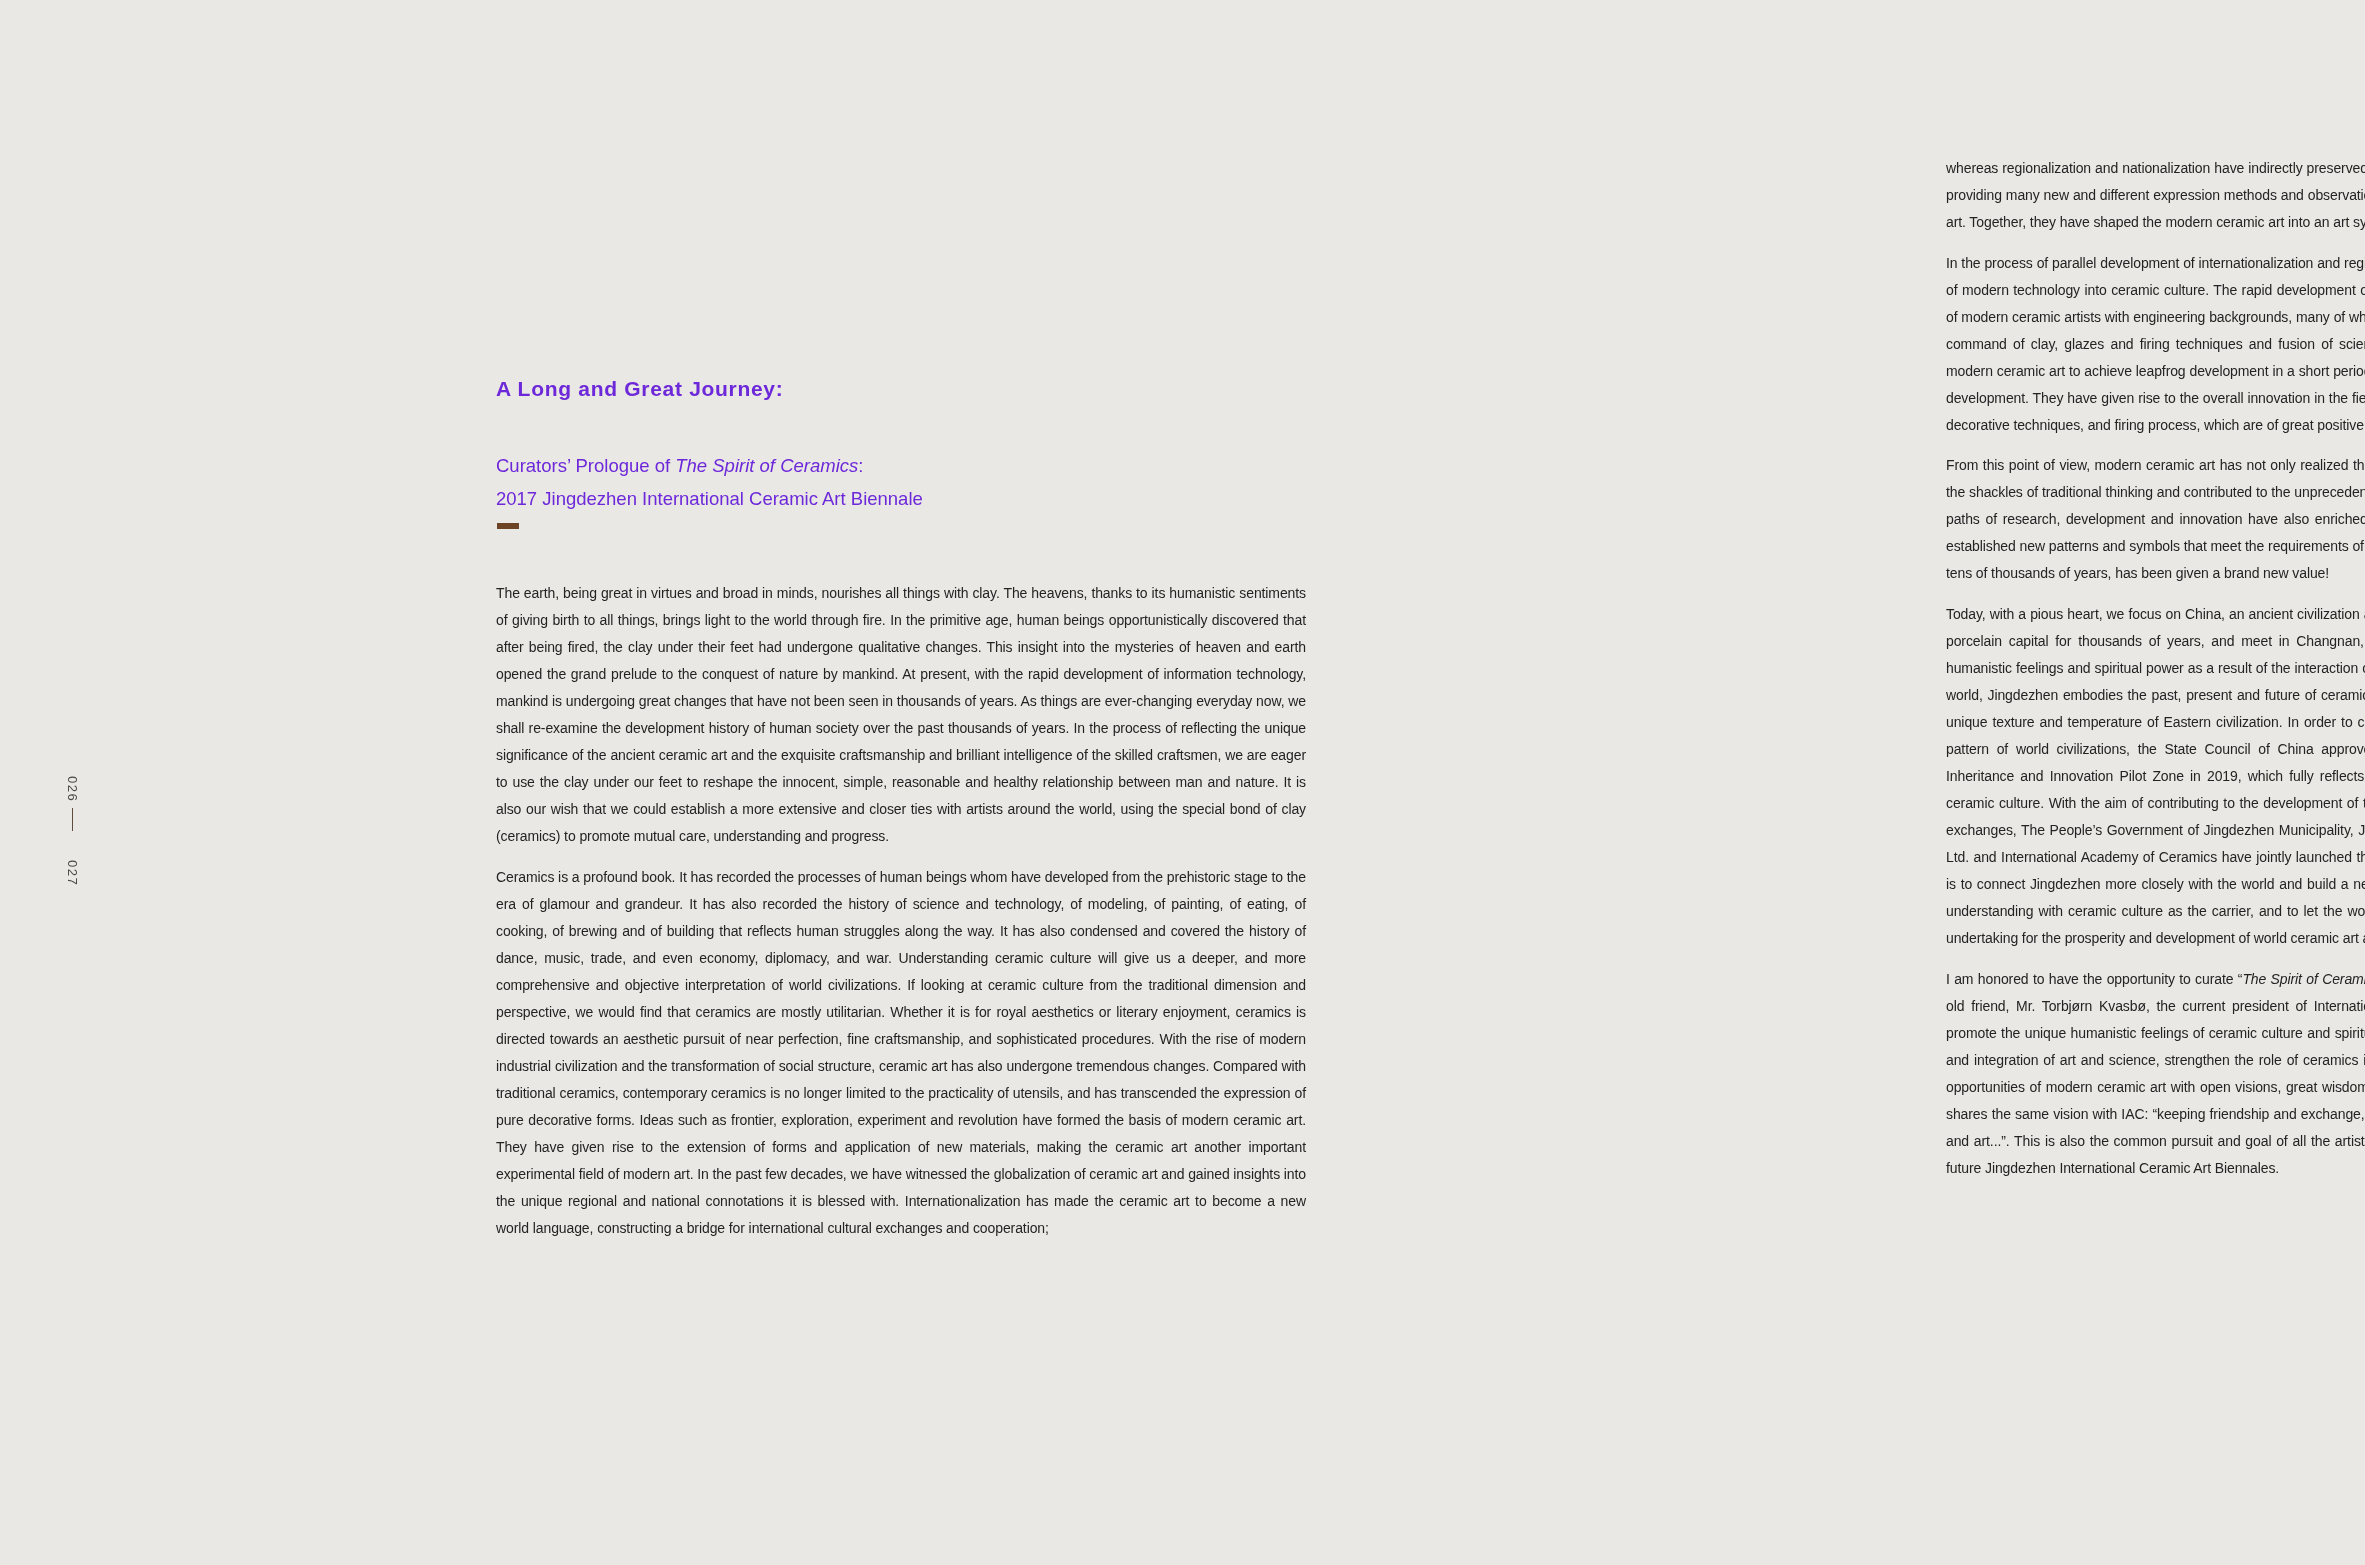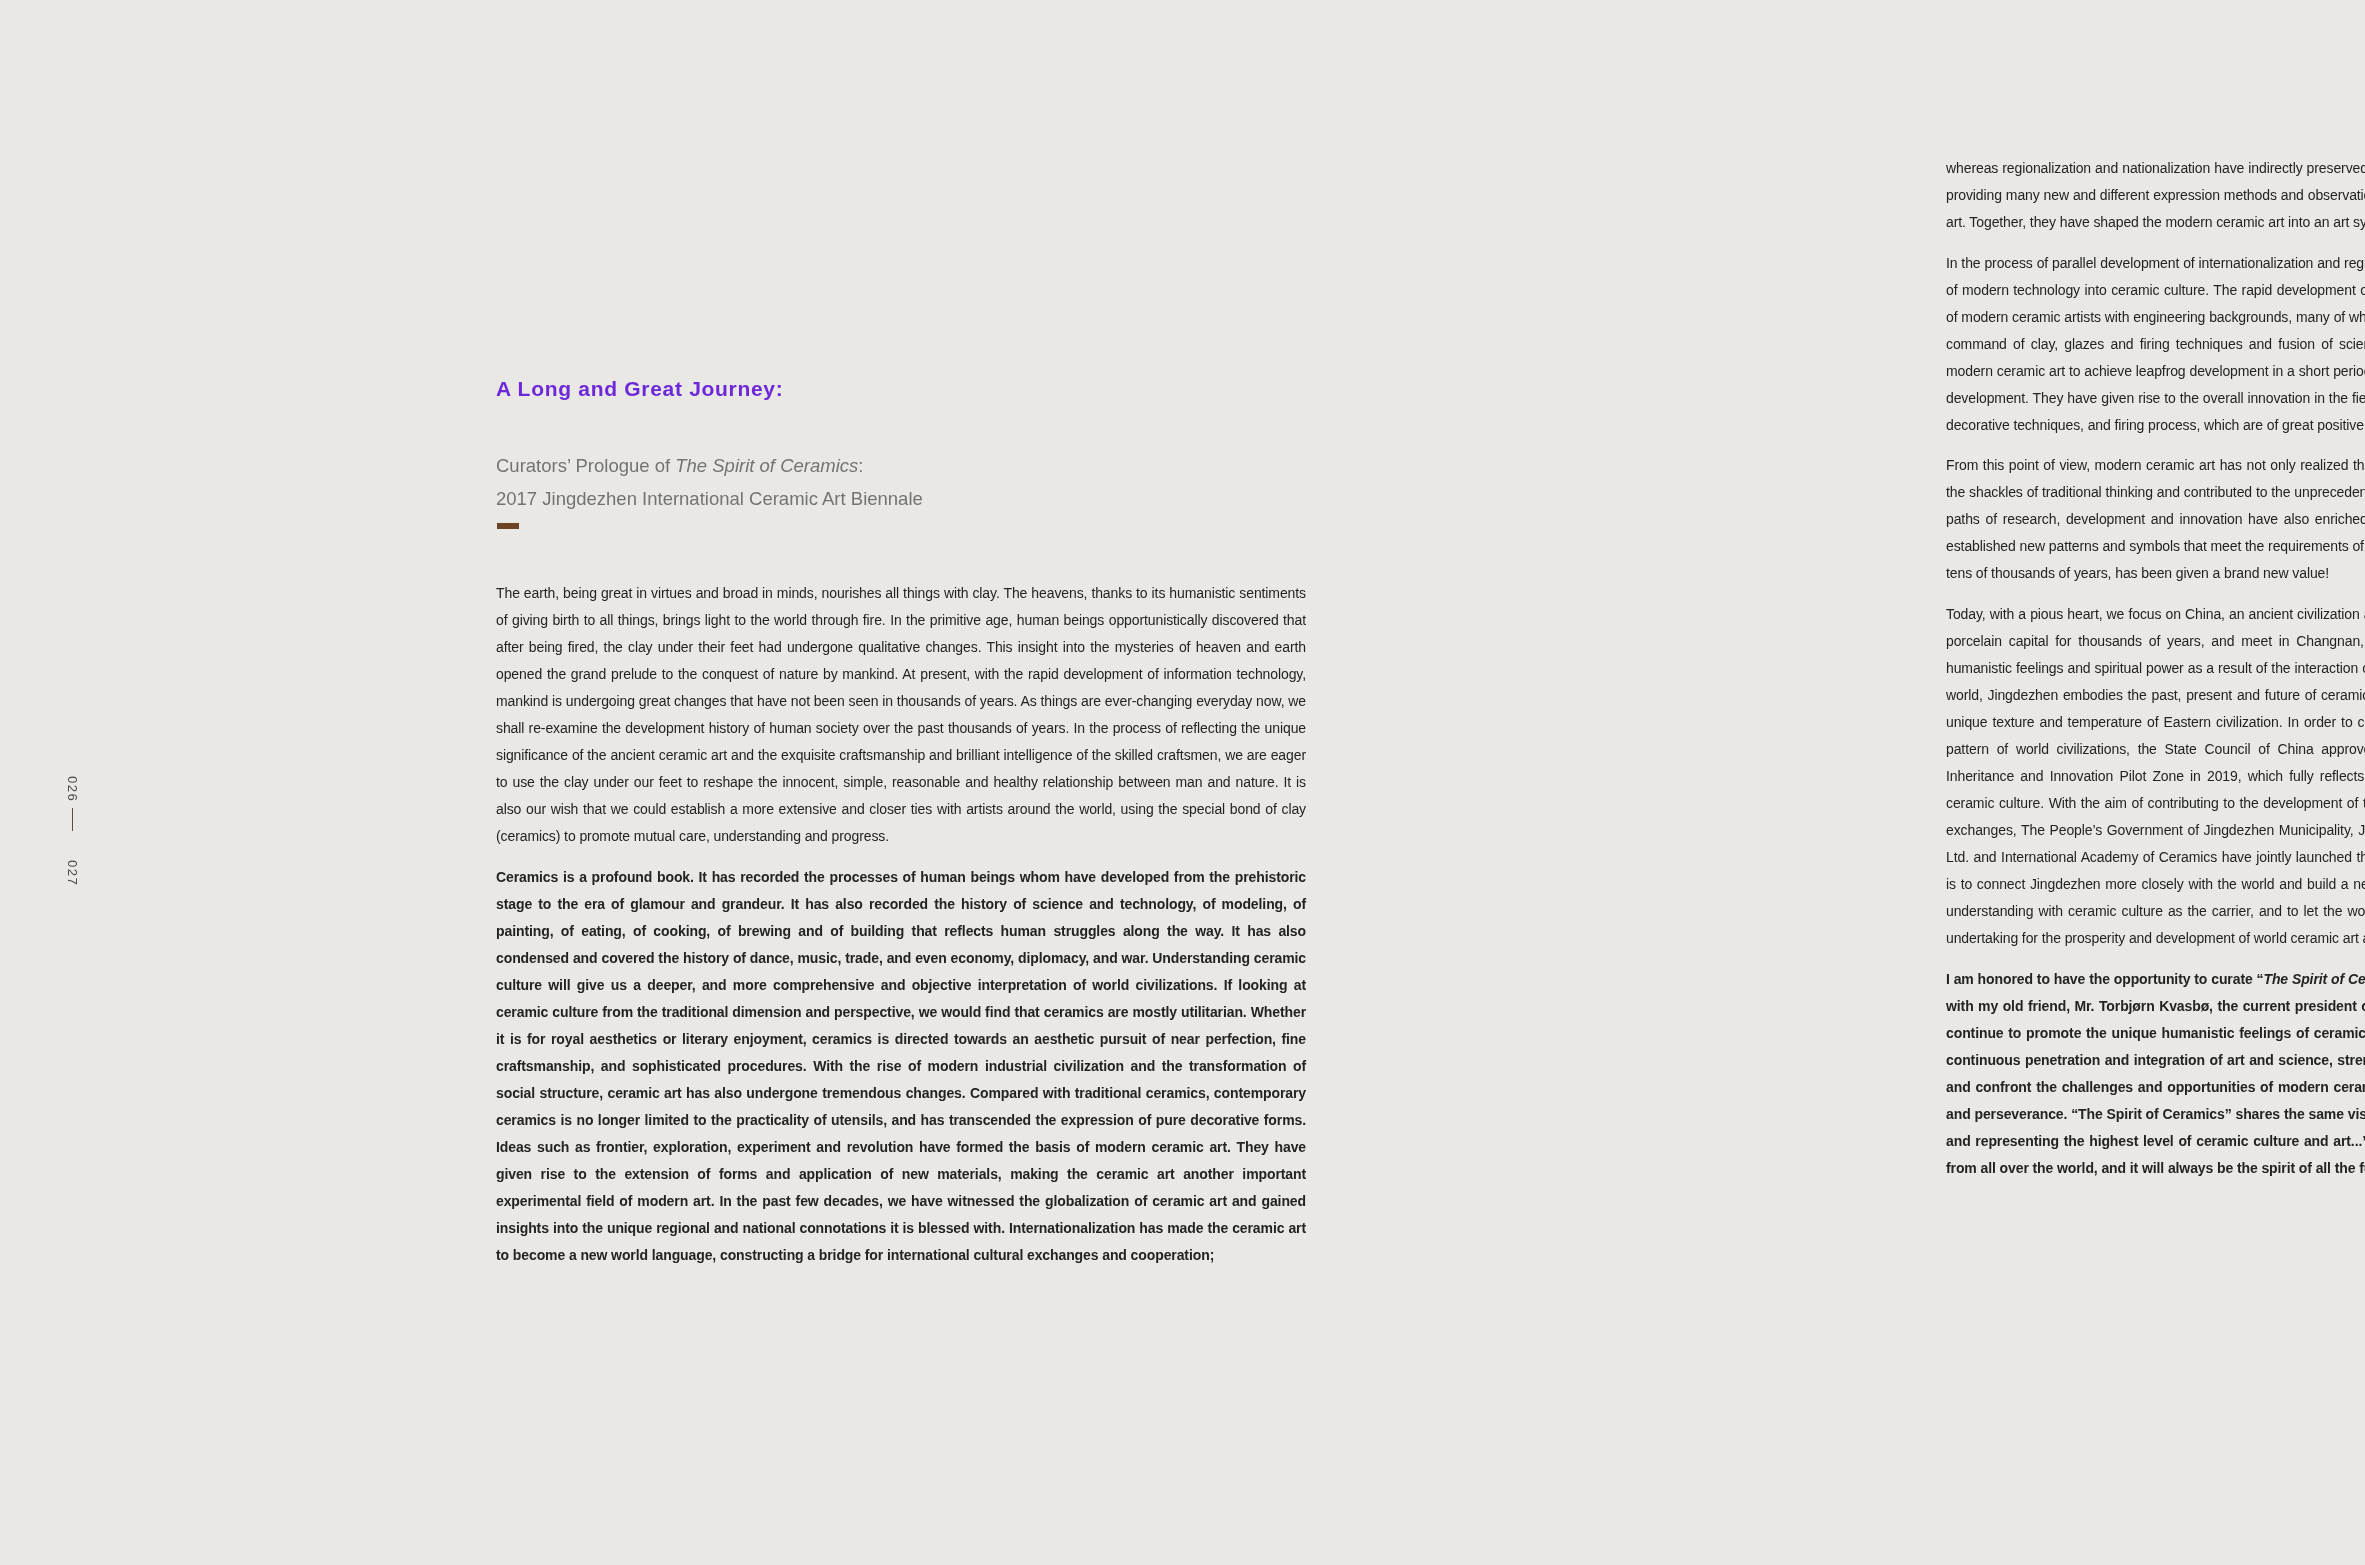--- a/index.html
+++ b/index.html
@@ -53,21 +53,21 @@
     color: #6d28d9;
   }
   .subtitle {
     position: absolute;
     left: 496px;
     top: 449px;
     margin: 0;
     font-size: 18.5px;
     font-weight: 400;
     line-height: 33px;
-    color: #737373;
+    color: #6d28d9;
   }
   .title-dash {
     position: absolute;
     left: 497px;
     top: 523px;
     width: 22px;
     height: 5.7px;
     background: #6d4325;
   }
 
@@ -88,21 +88,20 @@
   }
   .body-para {
     margin: 0 0 13.7px 0;
     font-size: 14px;
     line-height: 27px;
     letter-spacing: -0.1px;
     color: #232323;
   }
   .body-para:last-child {
     margin-bottom: 9px;
-    font-weight: bold;
   }
   .italic {
     font-style: italic;
   }
 </style>
 </head>
 <body>
 
 <div class="spread">
 

